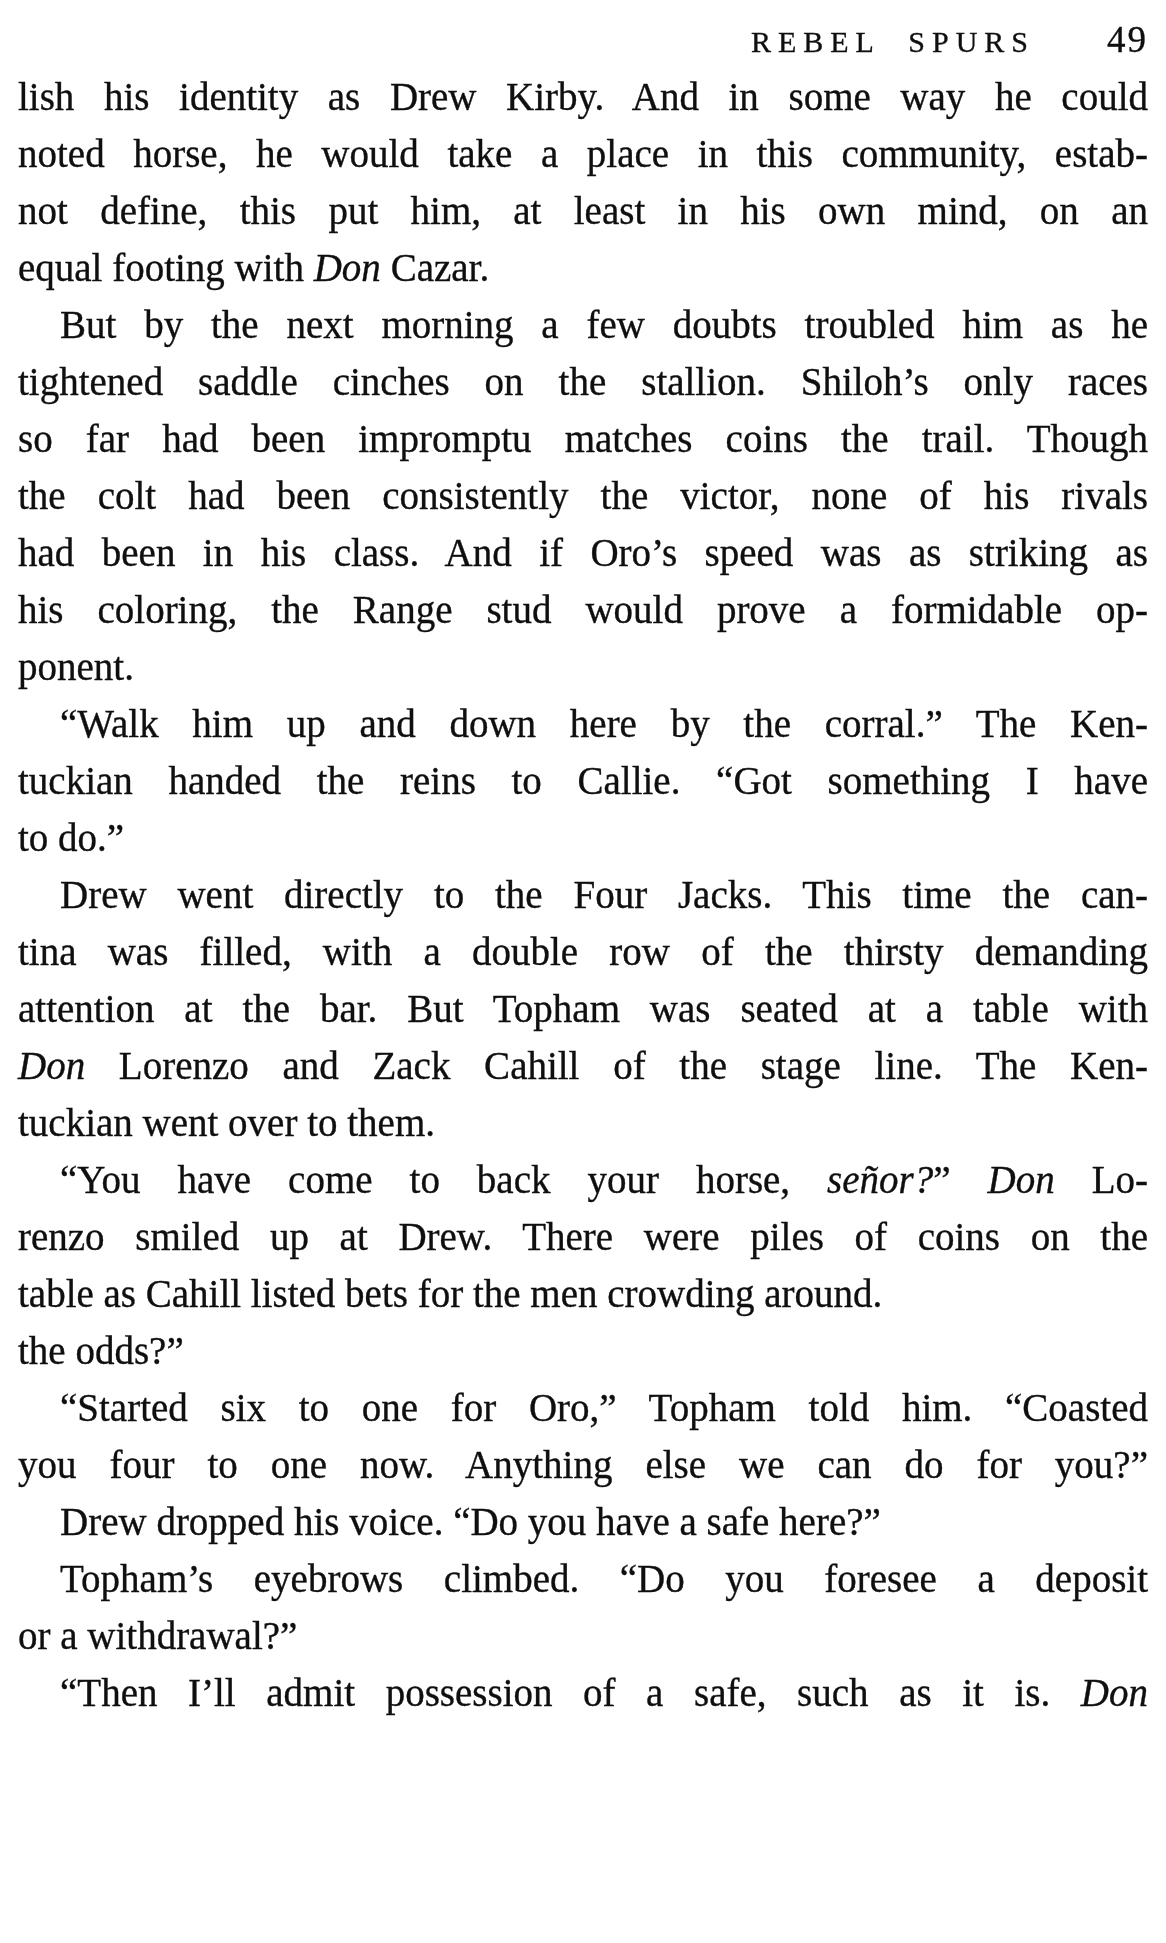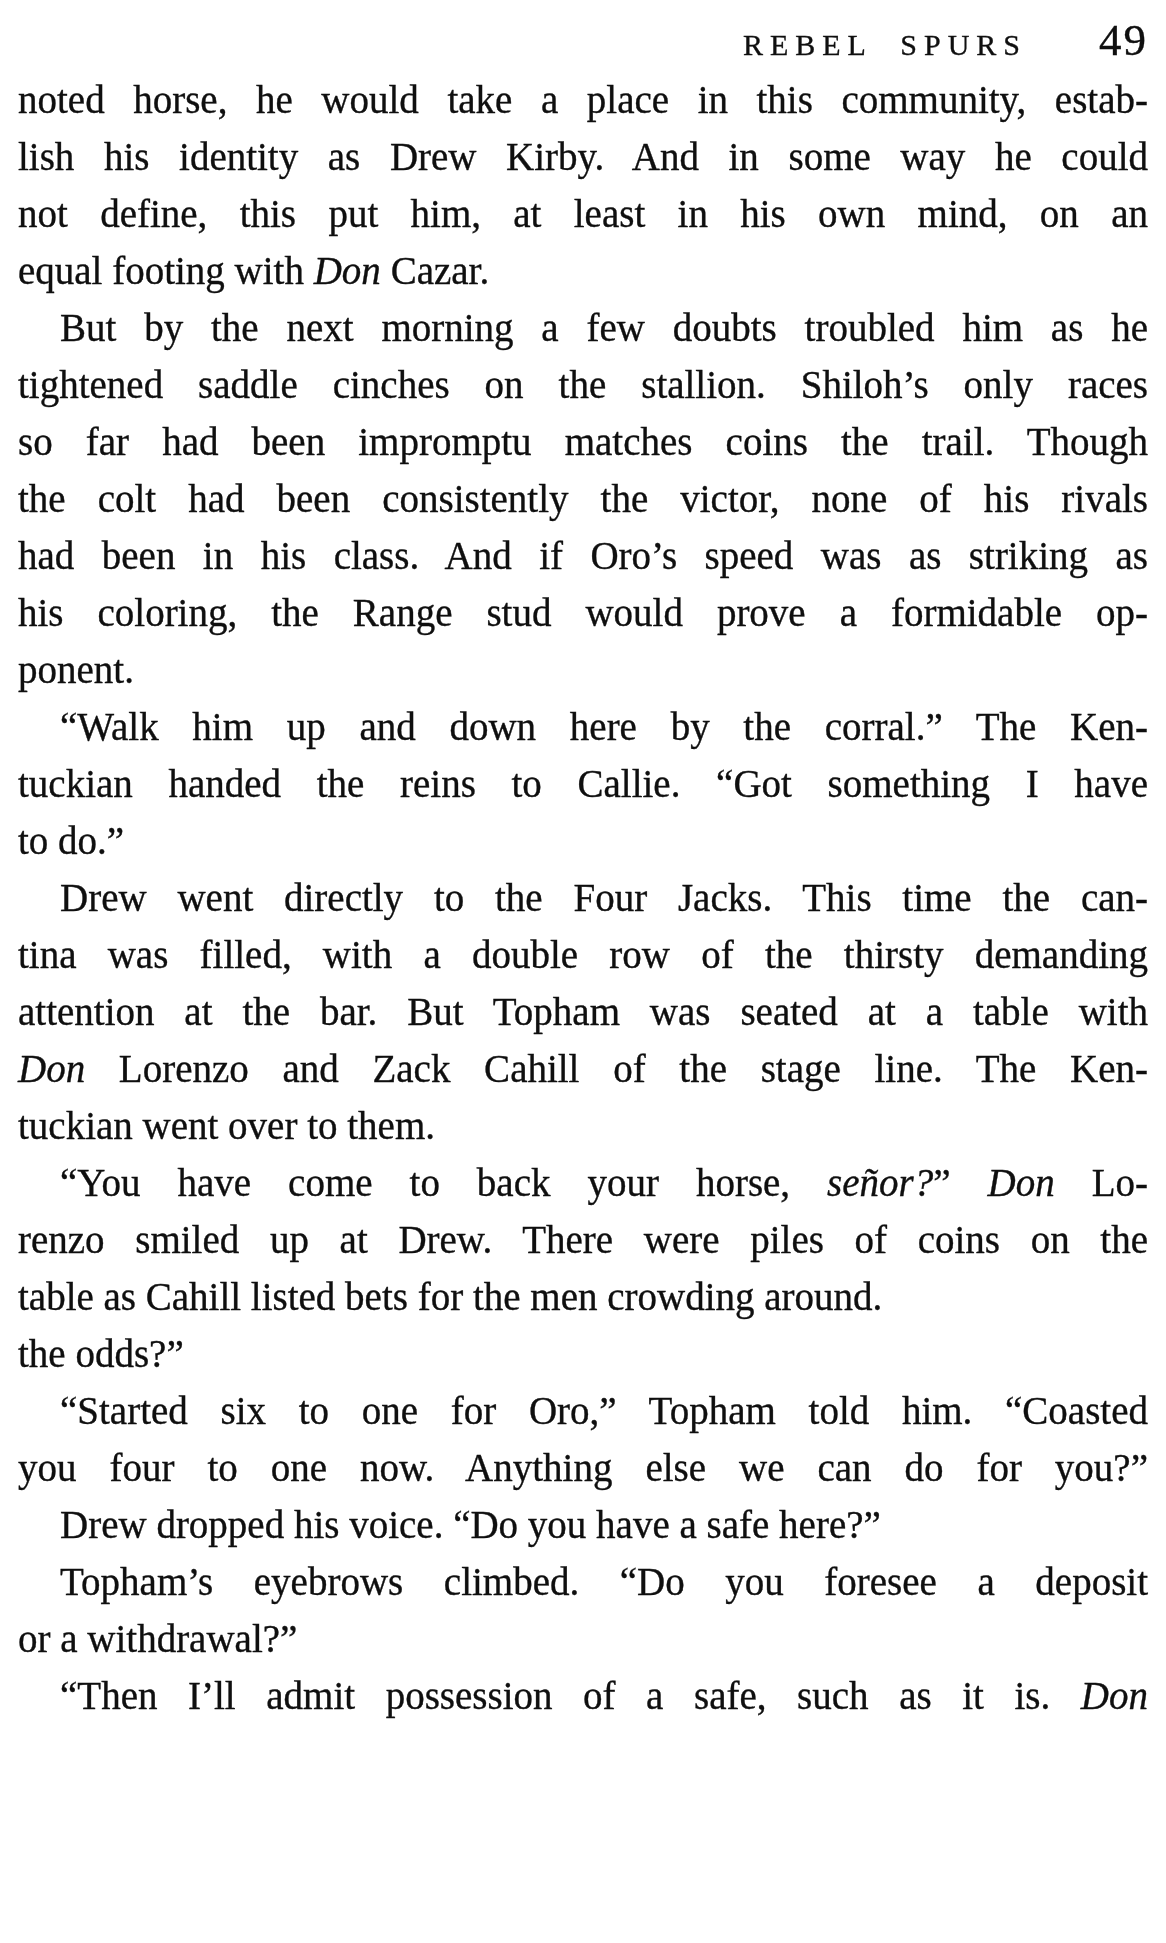--- a/index.html
+++ b/index.html
@@ -28,21 +28,21 @@
     gap: 72px;
     line-height: 44px;
     margin-bottom: 4px;
   }
   .running-title {
     font-size: 30px;
     letter-spacing: 7px;
     word-spacing: 14px;
   }
   .page-number {
-    font-size: 45px;
+    font-size: 37px;
     letter-spacing: 2px;
   }
   .page-body {
     font-size: 39px;
     line-height: 57px;
   }
   .paragraph {
     margin: 0;
   }
   .line {
@@ -62,22 +62,22 @@
 </head>
 <body>
 
 <div class="page">
   <div class="page-header">
     <span class="running-title">REBEL SPURS</span>
     <span class="page-number">49</span>
   </div>
   <div class="page-body">
       <div class="paragraph">
+        <div class="line j"><span>lish his identity as Drew Kirby. And in some way he could</span></div>
         <div class="line j"><span>noted horse, he would take a place in this community, estab-</span></div>
-        <div class="line j"><span>lish his identity as Drew Kirby. And in some way he could</span></div>
         <div class="line j"><span>not define, this put him, at least in his own mind, on an</span></div>
         <div class="line"><span>equal footing with </span><span class="it">Don</span><span> Cazar.</span></div>
       </div>
       <div class="paragraph">
         <div class="line j indent"><span>But by the next morning a few doubts troubled him as he</span></div>
         <div class="line j"><span>tightened saddle cinches on the stallion. Shiloh’s only races</span></div>
         <div class="line j"><span>so far had been impromptu matches coins the trail. Though</span></div>
         <div class="line j"><span>the colt had been consistently the victor, none of his rivals</span></div>
         <div class="line j"><span>had been in his class. And if Oro’s speed was as striking as</span></div>
         <div class="line j"><span>his coloring, the Range stud would prove a formidable op-</span></div>

